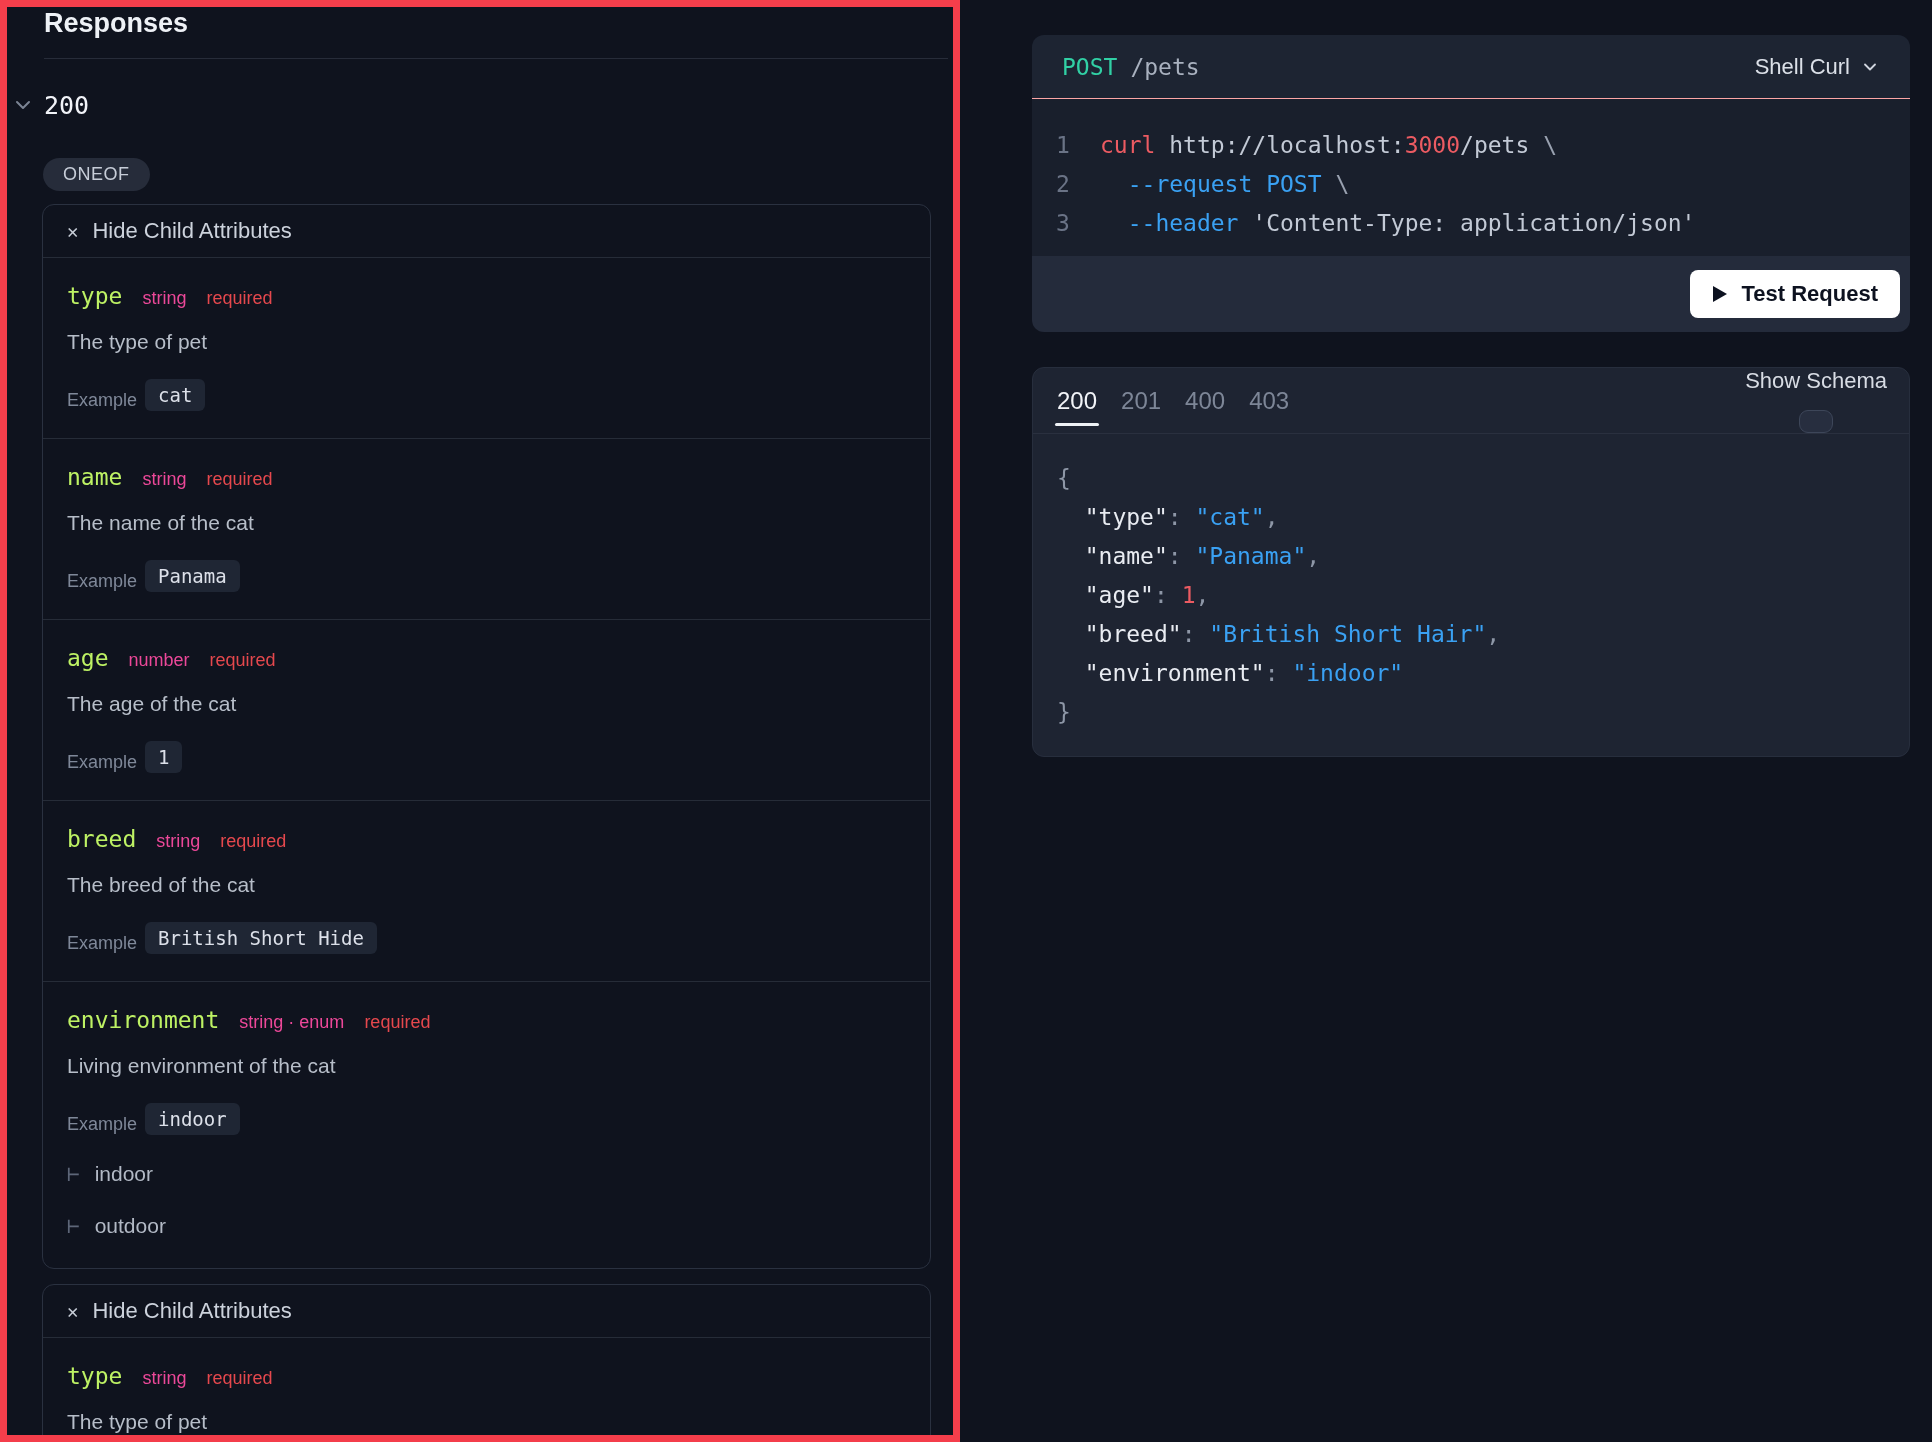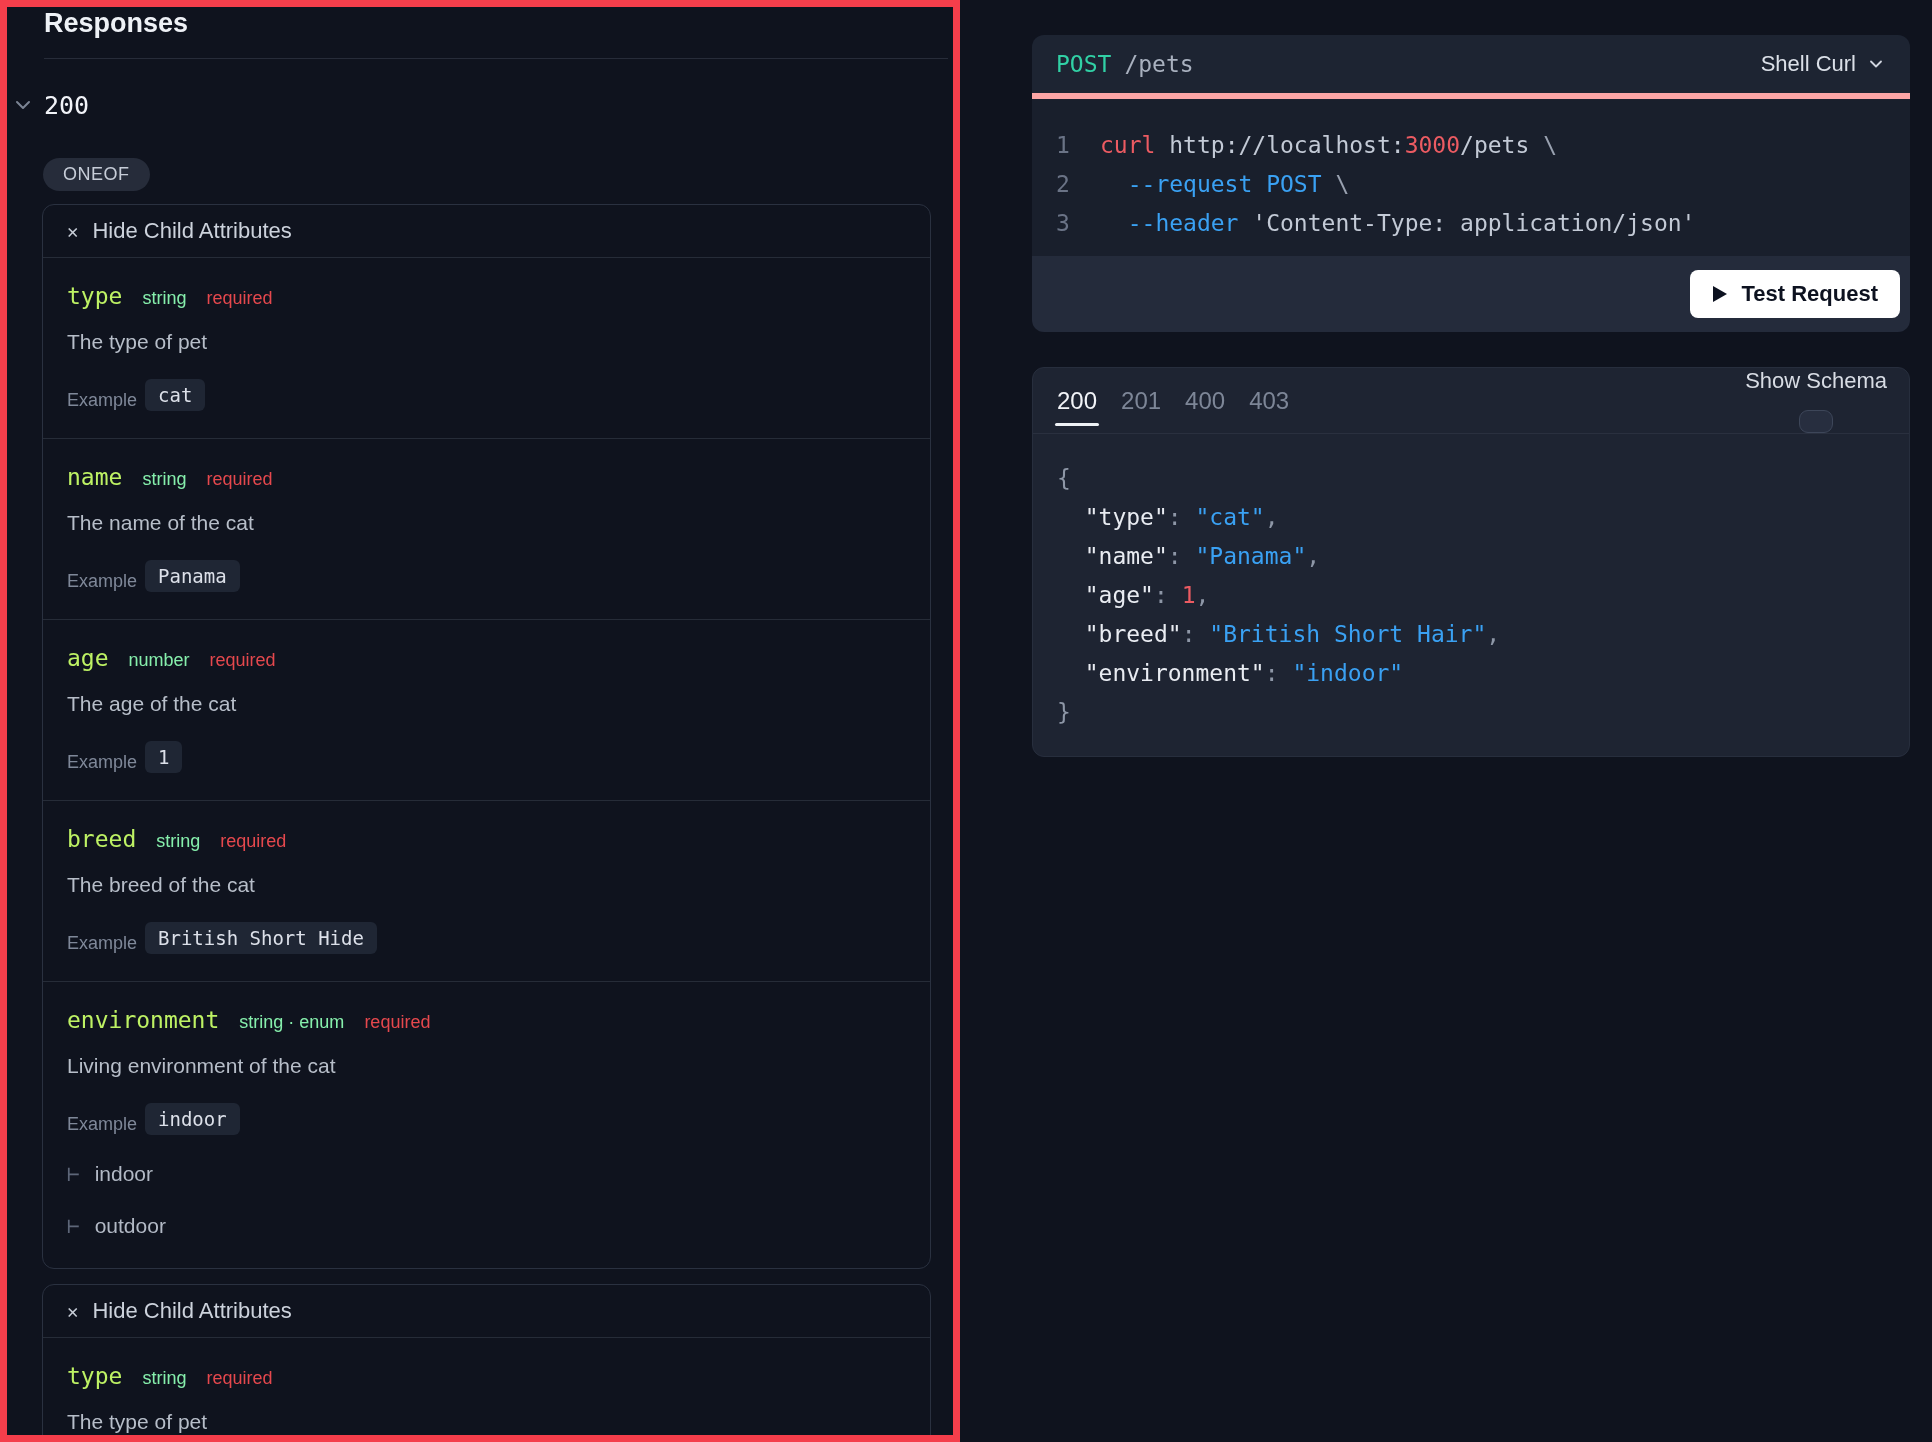--- a/index.html
+++ b/index.html
@@ -46,42 +46,42 @@
     height:53px; display:flex; align-items:center; gap:14px;
     padding:0 24px; border-bottom:1px solid #262c38; cursor:pointer;
   }
   .close-x { font-size:19px; color:#c7cdd7; line-height:1; }
   .attr-card-header-label { font-size:22px; color:#ccd2dc; }
 
   .prop-row { padding:25px 24px 27px 24px; border-bottom:1px solid #262c38; }
   .prop-row:last-child { border-bottom:none; }
   .prop-nameline { display:flex; align-items:baseline; gap:20px; height:30px; margin-bottom:16px; }
   .prop-name { font-size:23px; color:#bef264; }
-  .prop-type { font-size:18px; color:#86efac; }
+  .prop-type { font-size:18px; color:#ec4899; }
   .prop-required { font-size:18px; color:#e5484d; }
   .prop-desc { font-size:21px; color:#b7bec9; line-height:26px; margin-bottom:21px; }
   .example-line { display:flex; align-items:flex-end; gap:8px; height:35px; }
   .example-label { font-size:18px; color:#7f8899; }
   .example-badge {
     background:#1f2634; border-radius:6px; padding:5px 13px;
     font-size:19px; color:#dce0e9;
   }
   .enum-item { display:flex; align-items:center; gap:15px; height:30px; margin-top:24px; }
   .enum-item + .enum-item { margin-top:22px; }
   .enum-tick { font-size:21px; color:#5d6678; }
   .enum-label { font-size:21px; color:#b2b9c5; }
 
   
   .req-card {
     position:absolute; left:1032px; top:35px; width:878px;
     border-radius:12px; overflow:hidden;
   }
   .req-header {
     height:64px; background:#1d2432; display:flex; align-items:center;
-    justify-content:space-between; padding:0 24px; border-bottom:6px solid #fca5a5;
+    justify-content:space-between; padding:0 30px; border-bottom:1px solid #fca5a5;
   }
   .req-method-path { display:flex; align-items:center; gap:13px; font-size:23px; }
   .req-method { color:#31d0a5; }
   .req-path { color:#a9b1bf; }
   .lang-select { display:flex; align-items:center; gap:10px; cursor:pointer; }
   .lang-select-label { font-size:22px; color:#dbe0e8; }
   .code-area { background:#191f2c; padding:26px 20px 14px 24px; }
   .code-line { display:flex; height:39px; align-items:center; font-size:23px; white-space:pre; }
   .code-ln { width:26px; color:#6a7386; flex:none; margin-right:18px; }
   .tk-red { color:#ec5b62; } .tk-blue { color:#3aa1f3; }

